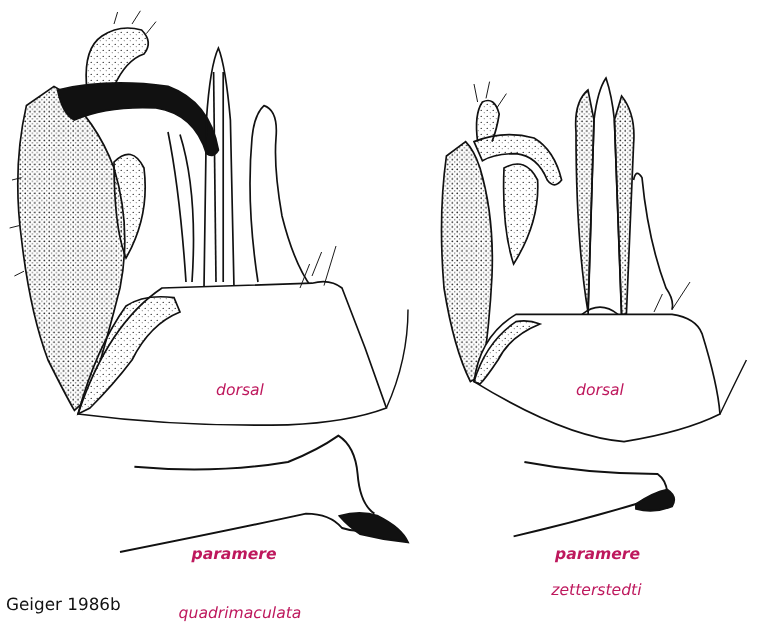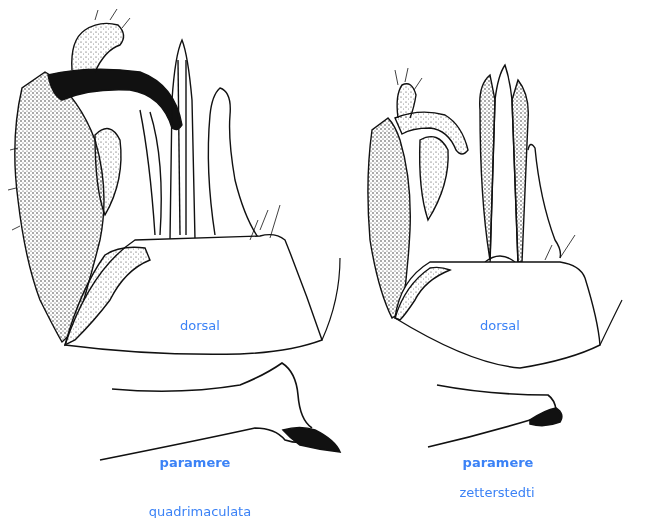--- a/index.html
+++ b/index.html
@@ -1,18 +1,18 @@
 <!DOCTYPE html>
 <html><head>
 <meta charset="utf-8">
 <style>
   html,body{margin:0;padding:0;background:#ffffff;}
   body{width:645px;height:518px;position:relative;overflow:hidden;font-family:"DejaVu Sans","Liberation Sans",sans-serif;color:#111;}
   .fig{position:absolute;left:0;top:0;width:645px;height:518px;}
-  .lbl{position:absolute;font-size:13px;color:#3b82f6;white-space:nowrap;transform:translateX(-50%);}
+  .lbl{position:absolute;font-size:13px;color:#be185d;white-space:nowrap;transform:translateX(-50%);font-style:italic;}
   .lbl.bold{font-weight:bold;}
   .credit{position:absolute;left:5px;top:496px;font-size:14px;color:#111;}
   svg{position:absolute;left:0;top:0;}
 </style>
 </head>
 <body>
 
 <div class="fig">
 <svg width="645" height="518" viewBox="0 0 645 518">
   <defs>
@@ -103,13 +103,14 @@
 
 <div class="lbl" style="left:200px;top:318px;">dorsal</div>
 <div class="lbl" style="left:500px;top:318px;">dorsal</div>
 
 <div class="lbl bold" style="left:195px;top:455px;">paramere</div>
 <div class="lbl bold" style="left:498px;top:455px;">paramere</div>
 
 <div class="lbl" style="left:200px;top:504px;">quadrimaculata</div>
 <div class="lbl" style="left:497px;top:485px;">zetterstedti</div>
 
+<div class="credit">Geiger 1986b</div>
 </div>
 
 </body></html>

